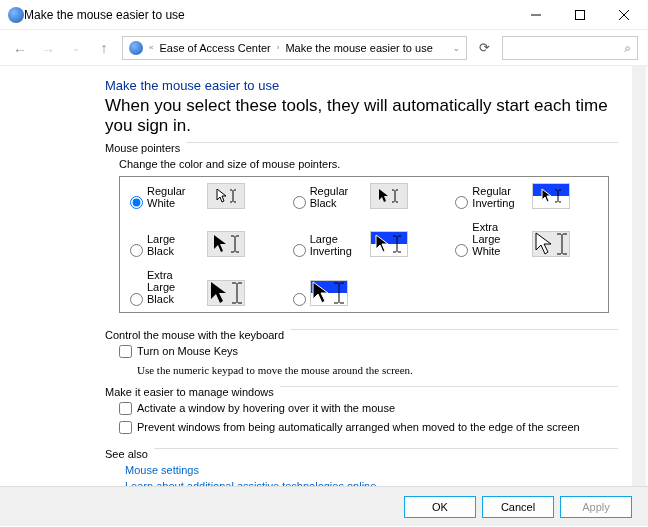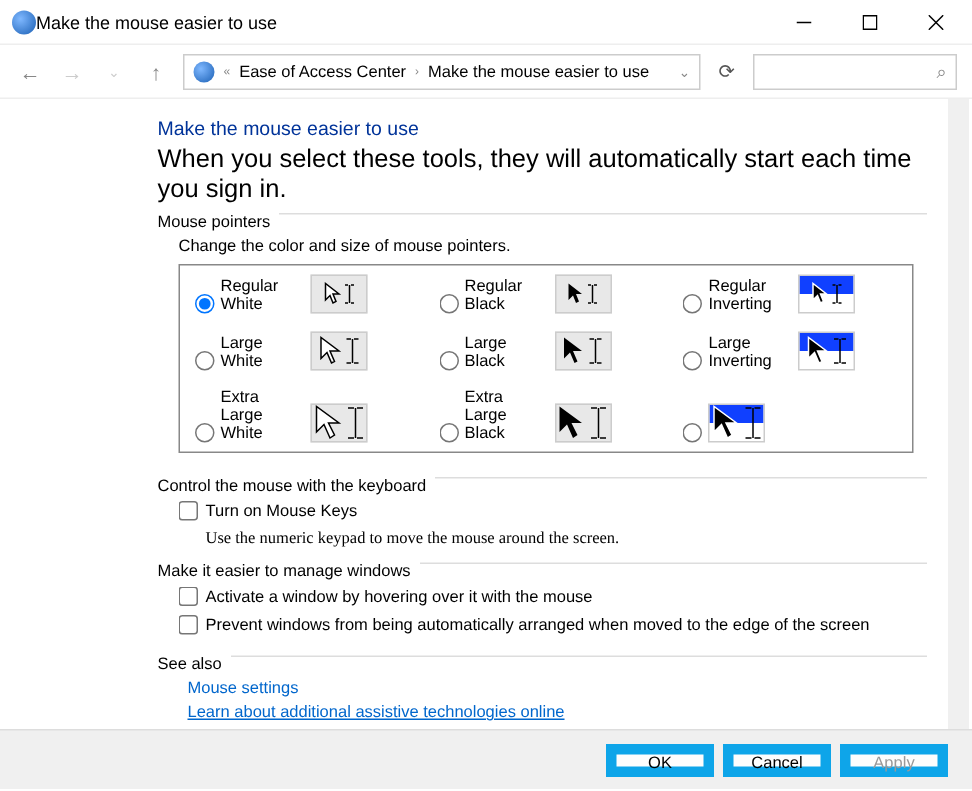--- a/index.html
+++ b/index.html
@@ -28,21 +28,21 @@
 .pointer-cell input[type=radio] { width: 13px; height: 13px; }
 .pointer-cell .lbl { font-size: 11px; width: 56px; line-height: 1.1; }
 .preview { width: 38px; height: 26px; background: #e8e8e8; display: flex; align-items: center; justify-content: center; gap: 1px; border: 1px solid #ccc; }
 .checkbox-row { display: flex; align-items: center; gap: 5px; padding-left: 14px; margin-bottom: 6px; font-size: 11px; }
 .checkbox-row input { width: 13px; height: 13px; }
 .subtext { padding-left: 32px; font-size: 11px; margin-bottom: 10px; font-family: Liberation Serif, serif; }
 .link { color: #0066cc; font-size: 11px; padding-left: 32px; cursor: pointer; margin-bottom: 12px; display: block; }
 .link.underline { text-decoration: underline; }
 .seealso .link { padding-left: 20px; margin-bottom: 4px; }
 .footer { height: 40px; border-top: 1px solid #ddd; display: flex; align-items: center; justify-content: flex-end; padding: 0 16px; gap: 6px; background: #f0f0f0; }
-.footer button { width: 72px; height: 22px; font-size: 11px; border: 7px solid #0ea5e9; background: #fdfdfd; cursor: default; }
+.footer button { width: 72px; height: 22px; font-size: 11px; border: 1px solid #0ea5e9; background: #fdfdfd; cursor: default; }
 .footer button.disabled { color: #999; text-align: center; }
 .ico-globe { width:16px; height:16px; border-radius:50%; background: radial-gradient(circle at 35% 35%, #7fb8ff, #1a5fb4); display:inline-block; }
 svg.cur { display: block; }
 </style>
 </head>
 <body>
 
 <div class="titlebar">
   <span class="ico-globe"></span>
   <span class="title">Make the mouse easier to use</span>
@@ -126,32 +126,20 @@
           <svg class="cur" width="12" height="16">
             <path d="M1 1 L1 12 L4 9 L6 14 L8 13 L6 8 L10 8 Z" fill="#000" stroke="#fff"></path>
           </svg>
           <svg class="cur" width="8" height="16">
             <path d="M1 2 L3 2 M5 2 L7 2 M4 2 L4 14 M1 14 L3 14 M5 14 L7 14" stroke="#000" fill="none"></path>
           </svg>
         </span>
       </label>
     <label class="pointer-cell">
         <input type="radio" name="p" style="">
-        <span class="lbl">Large White</span>
-        <span class="preview">
-          <svg class="cur" width="16" height="20">
-            <path d="M1 1 L1 15 L5 11 L8 18 L10 17 L7 10 L13 10 Z" fill="#fff" stroke="#000"></path>
-          </svg>
-          <svg class="cur" width="10" height="20">
-            <path d="M1 2 L4 2 M6 2 L9 2 M5 2 L5 18 M1 18 L4 18 M6 18 L9 18" stroke="#000" fill="none"></path>
-          </svg>
-        </span>
-      </label>
-    <label class="pointer-cell">
-        <input type="radio" name="p" style="">
         <span class="lbl">Large Black</span>
         <span class="preview">
           <svg class="cur" width="16" height="20">
             <path d="M1 1 L1 15 L5 11 L8 18 L10 17 L7 10 L13 10 Z" fill="#000"></path>
           </svg>
           <svg class="cur" width="10" height="20">
             <path d="M1 2 L4 2 M6 2 L9 2 M5 2 L5 18 M1 18 L4 18 M6 18 L9 18" stroke="#000" fill="none"></path>
           </svg>
         </span>
       </label>

